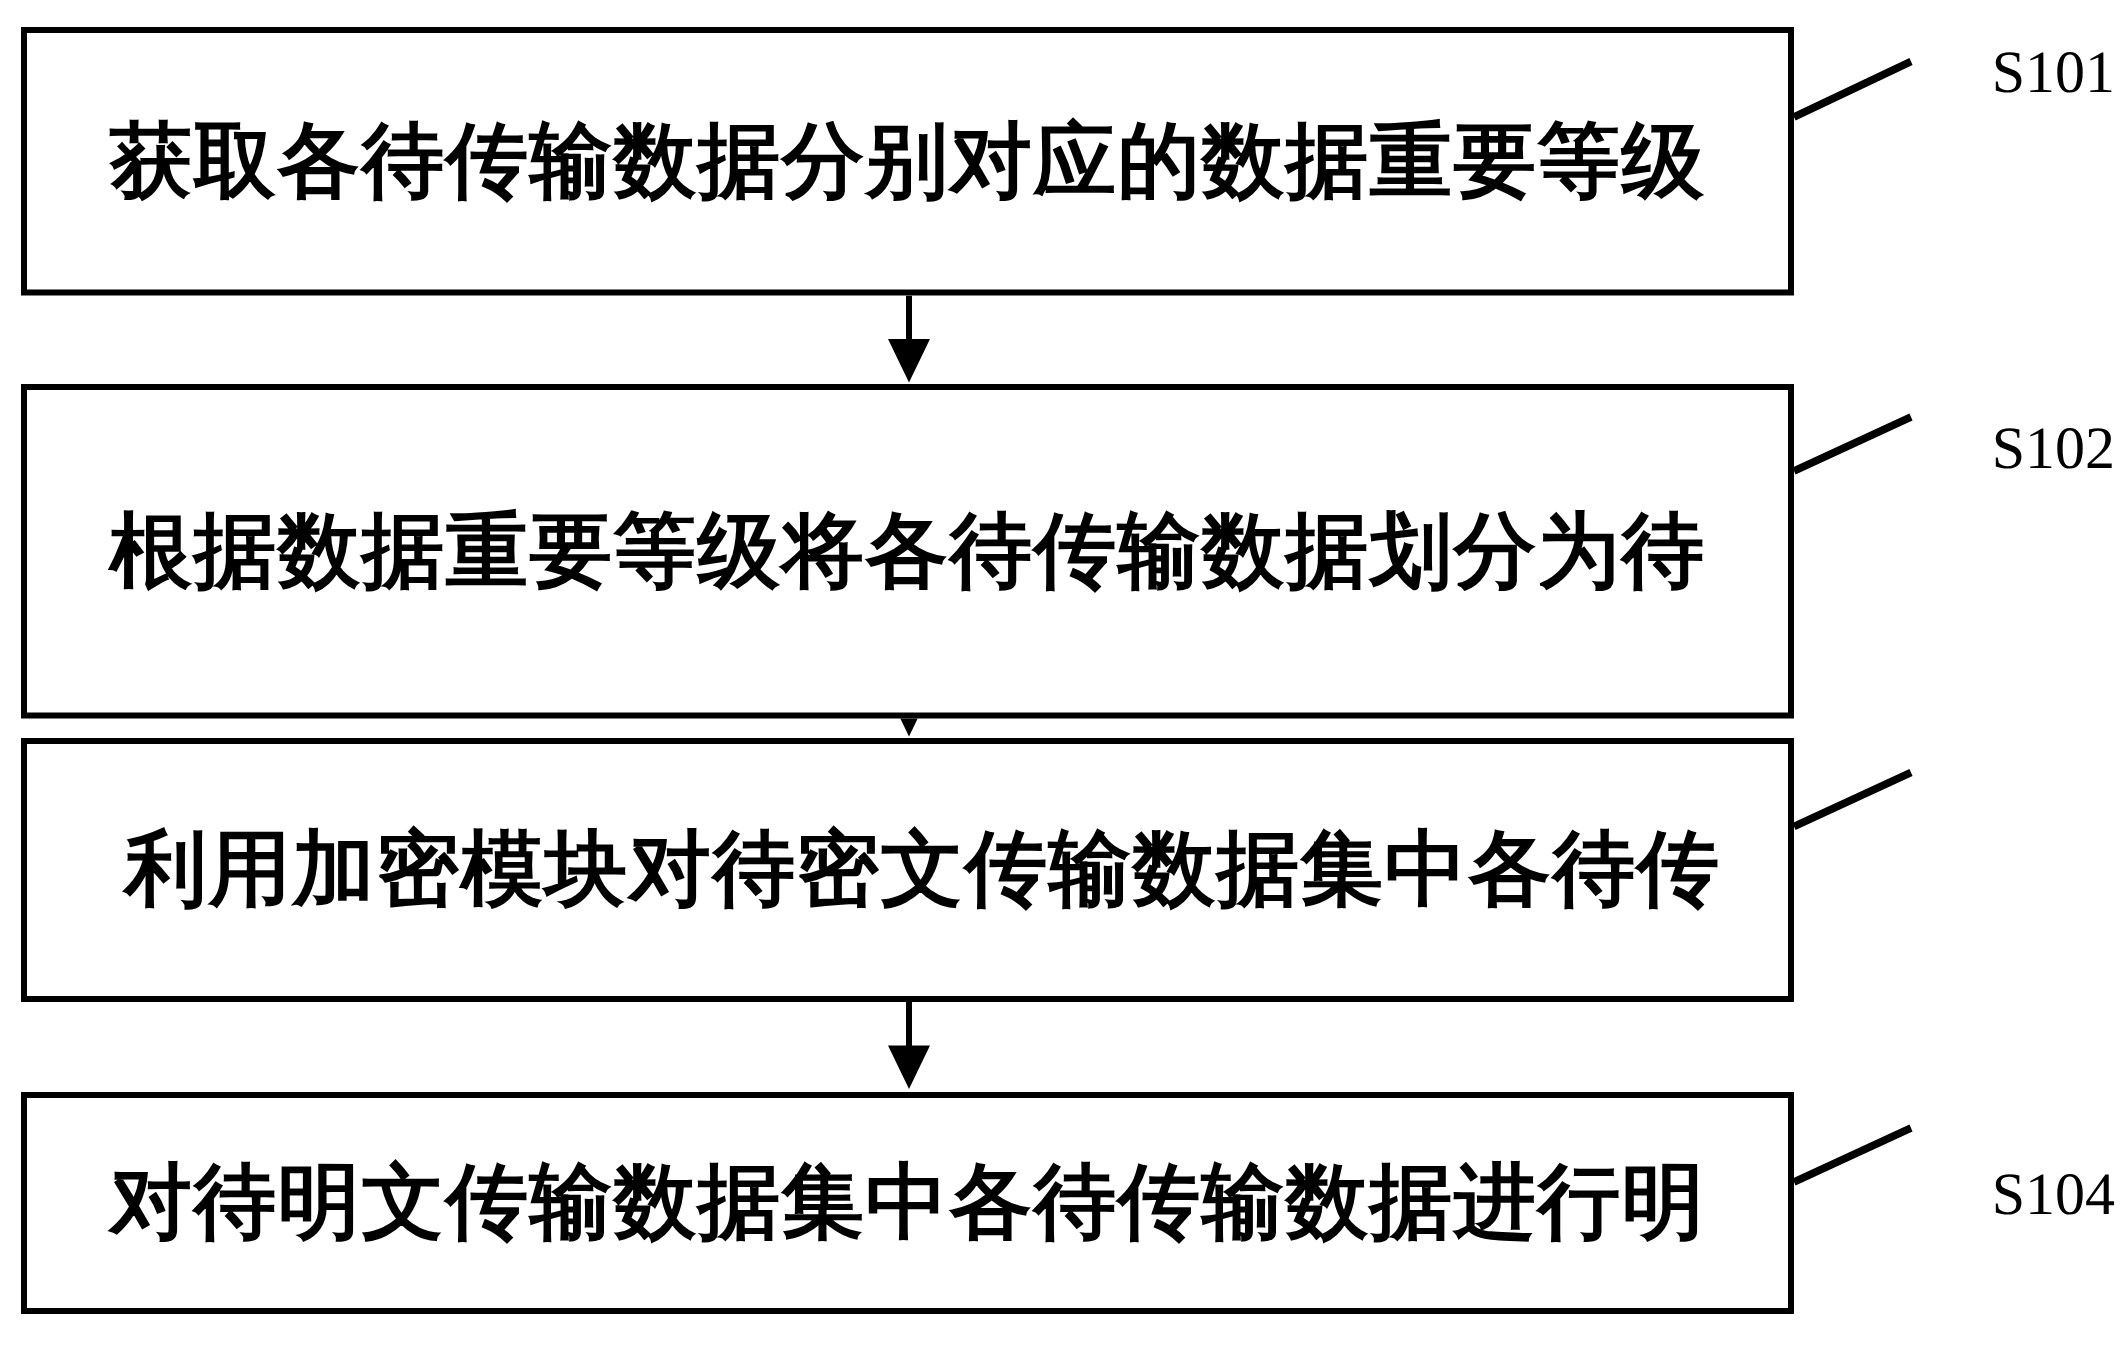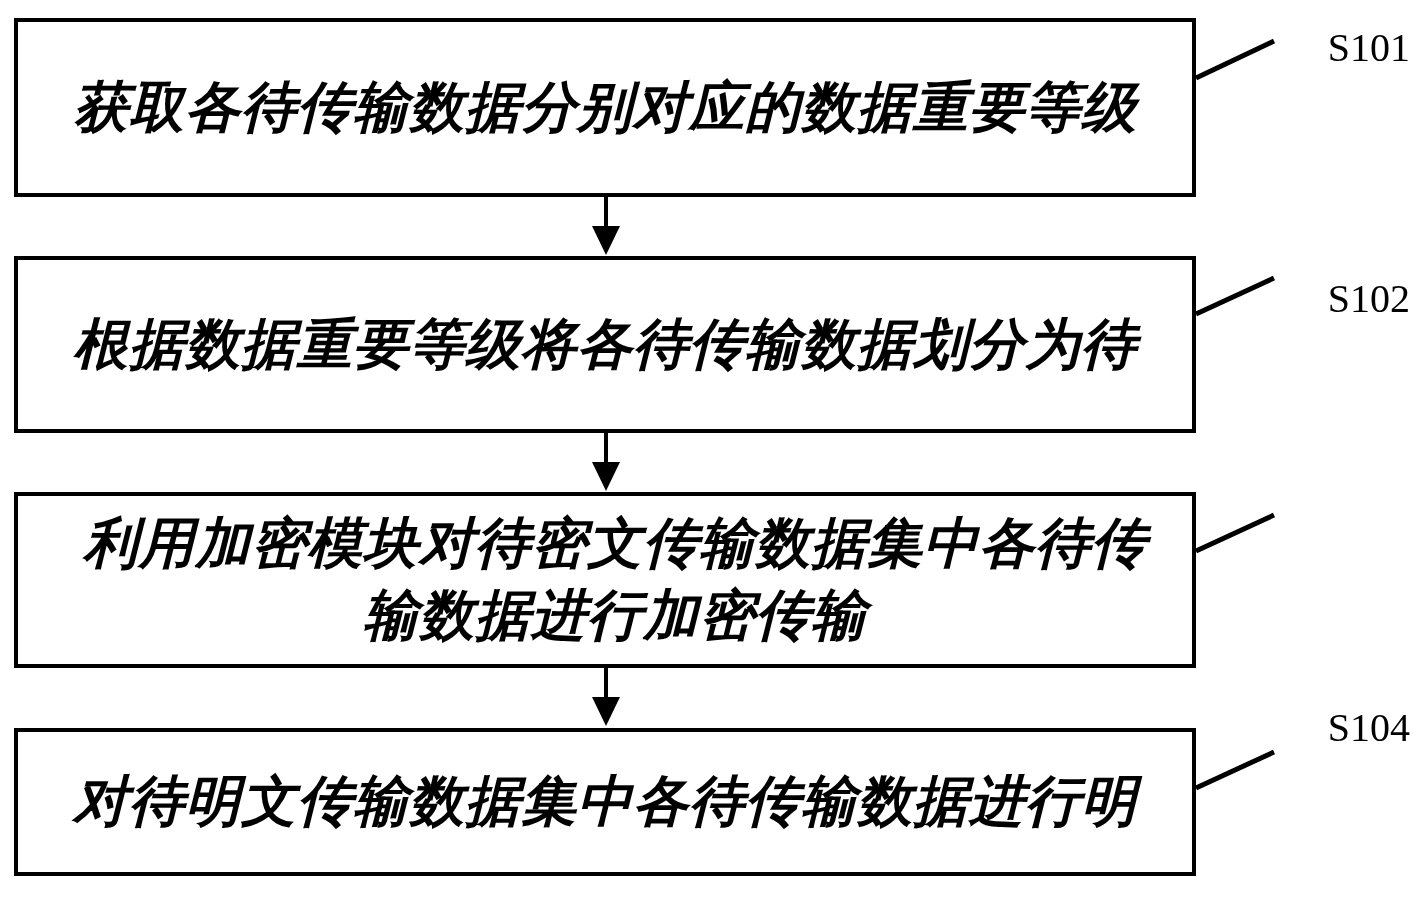--- a/index.html
+++ b/index.html
@@ -37,40 +37,39 @@
     justify-content: center;
   }
   .step-box .text-line {
     display: block;
     text-align: right;
     font-size: 55px;
     line-height: 72px;
     font-weight: 600;
     letter-spacing: 1px;
     white-space: nowrap;
-    font-style: italic;
   }
   #box-1 { top: 18px;  height: 179px; }
-  #box-2 { top: 256px; height: 177px; }
+  #box-2 { top: 256px; height: 223px; }
   #box-3 { top: 492px; height: 176px; padding-left: 20px; }
   #box-4 { top: 728px; height: 148px; }
   .step-label {
     position: absolute;
     left: 1284px;
     width: 126px;
     font-size: 40px;
     line-height: 64px;
     font-weight: 400;
     text-align: right;
     white-space: nowrap;
   }
   #label-1 { top: 16px; }
   #label-2 { top: 267px; }
   #label-3 { top: 490px; }
-  #label-4 { top: 696px; }
+  #label-4 { top: 764px; }
 </style>
 </head>
 <body>
 
 <div id="figure">
 
   <svg id="connector-layer" viewBox="0 0 1414 914" xmlns="http://www.w3.org/2000/svg">
 
     <g>
       <line x1="606" y1="197" x2="606" y2="230" stroke="#000000" stroke-width="4"></line>
@@ -98,21 +97,20 @@
   </div>
   <div id="label-1" class="step-label">S101</div>
 
   <div id="box-2" class="step-box">
     <span class="text-line">根据数据重要等级将各待传输数据划分为待</span>
   </div>
   <div id="label-2" class="step-label">S102</div>
 
   <div id="box-3" class="step-box">
     <span class="text-line">利用加密模块对待密文传输数据集中各待传</span>
-    <span class="text-line">输数据进行加密传输</span>
   </div>
 
   <div id="box-4" class="step-box">
     <span class="text-line">对待明文传输数据集中各待传输数据进行明</span>
   </div>
   <div id="label-4" class="step-label">S104</div>
 
 </div>
 
 </body></html>

